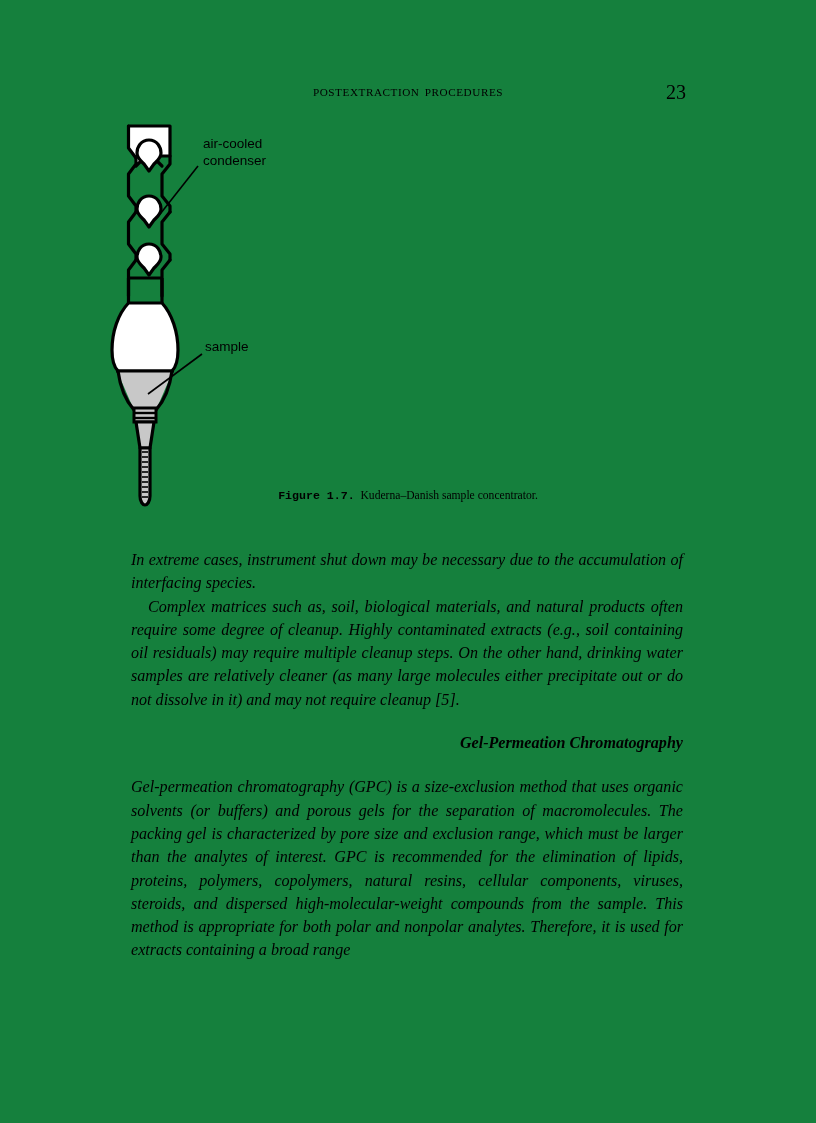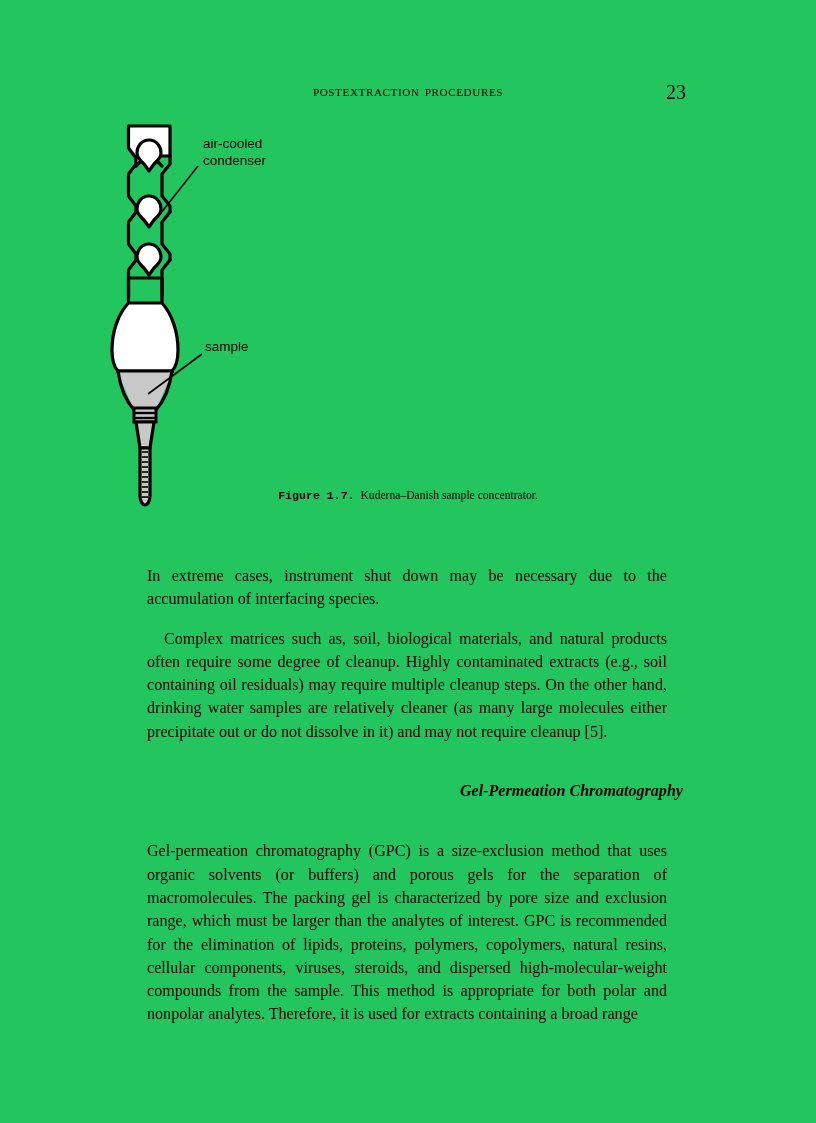--- a/index.html
+++ b/index.html
@@ -4,21 +4,21 @@
 <style>
   html, body {
     margin: 0;
     padding: 0;
     background: #ffffff;
   }
   .page {
     position: relative;
     width: 816px;
     height: 1123px;
-    background: #22c55e;
+    background: #15803d;
     overflow: hidden;
     font-family: "Liberation Serif", "DejaVu Serif", serif;
     color: #000000;
   }
 
   
   .runhead {
     position: absolute;
     left: 133px;
     top: 86px;
@@ -70,26 +70,27 @@
   .cap-text  { font-weight: normal; margin-top: 36px; }
 
   
   .body-col {
     position: absolute;
     left: 131px;
     top: 548px;
     width: 552px;
   }
   p.para {
-    margin: 16px;
+    margin: 0;
     font-size: 16.1px;
     line-height: 23.3px;
     text-align: justify;
     text-justify: inter-word;
     hyphens: none;
+    font-style: italic;
   }
   p.indent { text-indent: 17px; }
 
   .section-heading {
     margin: 0;
     padding-top: 20px;
     padding-bottom: 21px;
     text-align: right;
     font-weight: bold;
     font-style: italic;

